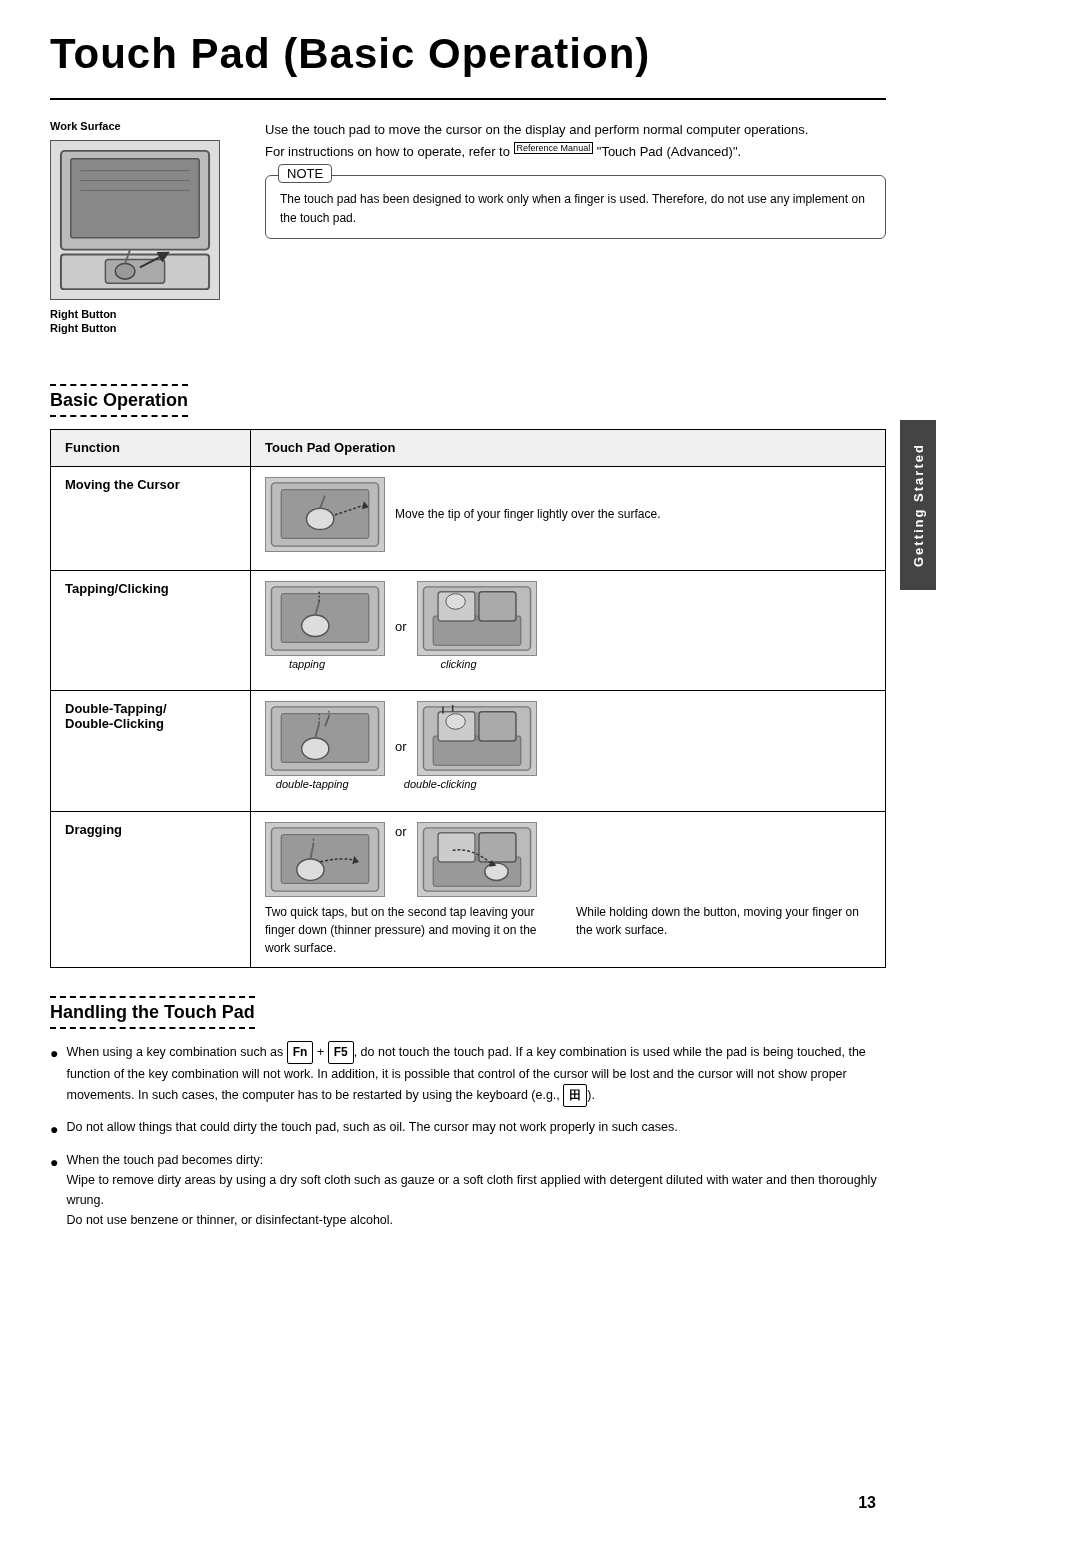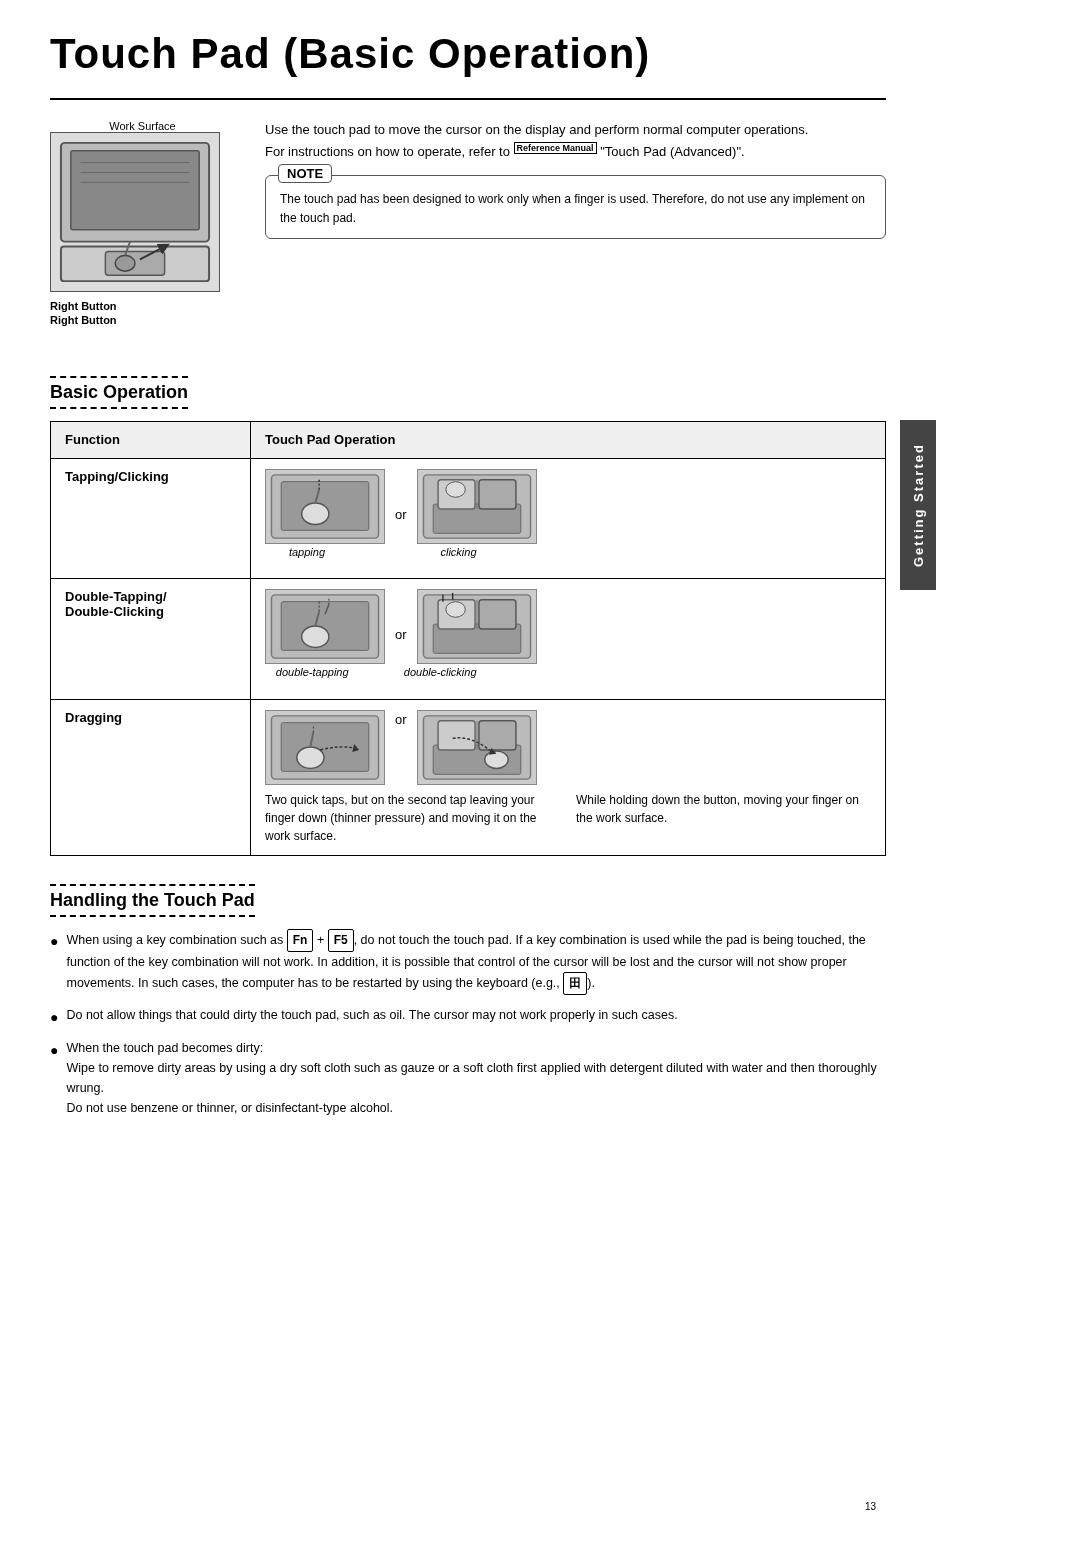--- a/index.html
+++ b/index.html
@@ -35,23 +35,22 @@
       display: flex;
       gap: 30px;
       margin-bottom: 24px;
     }
     .left-diagram {
       min-width: 185px;
       width: 185px;
     }
     .work-surface-label {
       font-size: 11px;
-      font-weight: normal;
-      margin-bottom: 0;
-      text-align: center;
+      font-weight: bold;
+      margin-bottom: 8px;
     }
     .laptop-diagram {
       width: 170px;
       height: 160px;
       border: 1.5px solid #555;
       background: #ddd;
       position: relative;
       display: flex;
       align-items: center;
       justify-content: center;
@@ -75,38 +74,38 @@
     .intro-text {
       font-size: 13px;
       line-height: 1.6;
       margin-bottom: 12px;
     }
     .intro-text .ref-label {
       font-size: 9px;
       vertical-align: super;
       border: 1px solid #000;
       padding: 0 2px;
-      font-weight: bold;
+      font-weight: normal;
     }
     .note-box {
       border: 1.5px solid #555;
       border-radius: 6px;
       padding: 10px 14px;
       margin-top: 8px;
       position: relative;
     }
     .note-label {
       position: absolute;
       top: -12px;
       left: 12px;
       background: #fff;
       border: 1.5px solid #555;
       border-radius: 4px;
       padding: 1px 8px;
-      font-weight: bold;
+      font-weight: normal;
       font-size: 13px;
     }
     .note-text {
       font-size: 12px;
       line-height: 1.6;
       margin-top: 4px;
     }
     .section-heading {
       font-size: 18px;
       font-weight: bold;
@@ -239,22 +238,22 @@
       padding: 1px 5px;
       font-weight: bold;
       font-size: 12px;
       display: inline-block;
       border-radius: 2px;
     }
     .page-number {
       position: absolute;
       bottom: 30px;
       right: 60px;
-      font-size: 10px;
-      font-weight: normal;
+      font-size: 16px;
+      font-weight: bold;
     }
     .dragging-images {
       display: flex;
       gap: 10px;
       align-items: flex-start;
     }
     .op-two-col {
       display: flex;
       gap: 16px;
       margin-top: 6px;
@@ -328,20 +327,40 @@
   
   <table class="basic-op-table">
     <thead>
       <tr>
         <th class="func-col">Function</th>
         <th class="op-col">Touch Pad Operation</th>
       </tr>
     </thead>
     <tbody>
 
+      <tr>
+        <td class="func-col">
+          <span>Moving the Cursor</span>
+        </td>
+        <td class="op-col">
+          <div class="op-images">
+            <div class="op-image-box">
+              <svg viewBox="0 0 120 75" xmlns="http://www.w3.org/2000/svg">
+                <rect x="5" y="5" width="110" height="65" rx="4" fill="#bbb" stroke="#777" stroke-width="1.5"></rect>
+                <rect x="15" y="12" width="90" height="50" rx="2" fill="#999" stroke="#666" stroke-width="1"></rect>
+                <ellipse cx="55" cy="42" rx="14" ry="11" fill="#ddd" stroke="#555" stroke-width="1.5"></ellipse>
+                <line x1="55" y1="31" x2="60" y2="18" stroke="#666" stroke-width="2"></line>
+                <line x1="70" y1="38" x2="100" y2="28" stroke="#333" stroke-width="1.5" stroke-dasharray="3,2"></line>
+                <polygon points="100,24 105,30 98,32" fill="#333"></polygon>
+              </svg>
+            </div>
+            <p class="desc-text">Move the tip of your finger lightly over the surface.</p>
+          </div>
+        </td>
+      </tr>
 
       <tr>
         <td class="func-col">
           <span>Tapping/Clicking</span>
         </td>
         <td class="op-col">
           <div class="op-images">
             <div style="display:flex; flex-direction:column; align-items:center;">
               <div class="op-image-box">
                 <svg viewBox="0 0 120 75" xmlns="http://www.w3.org/2000/svg">

